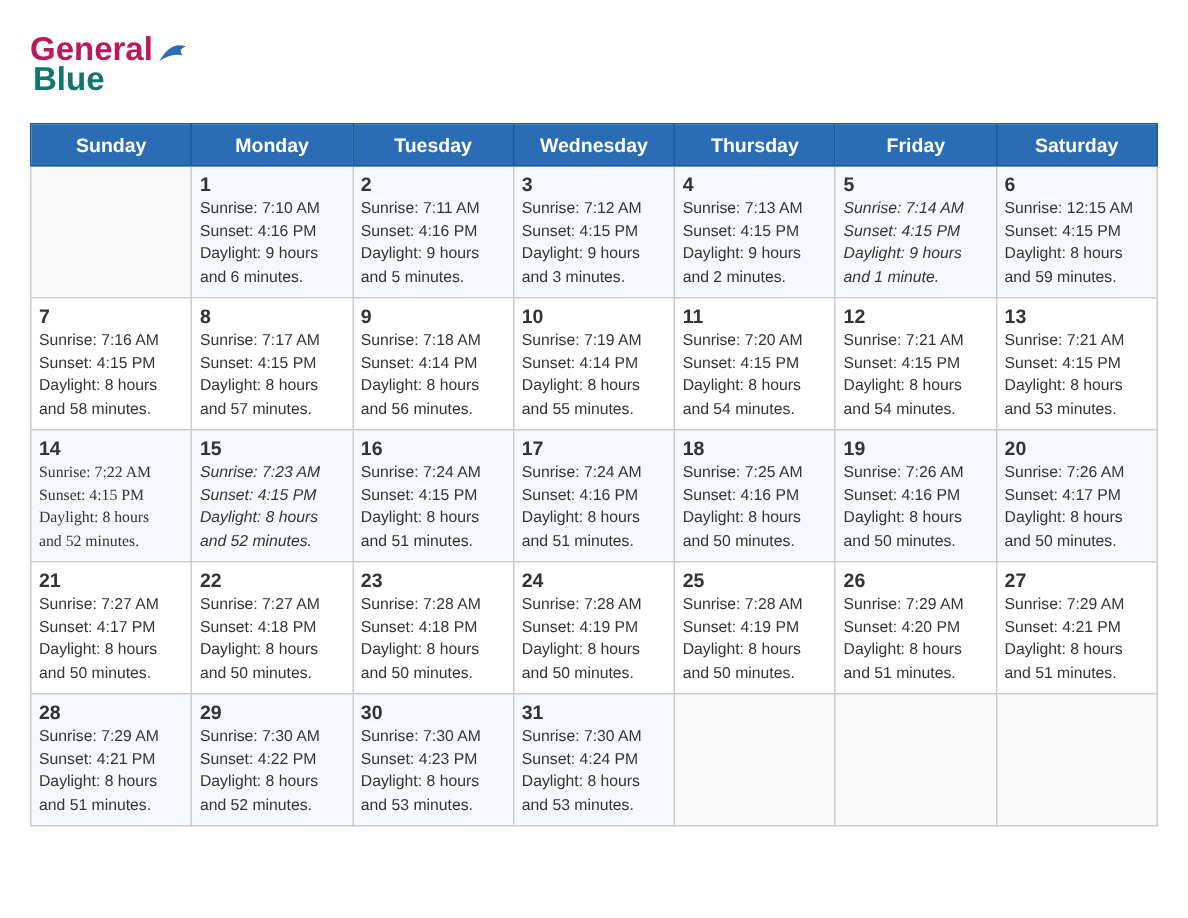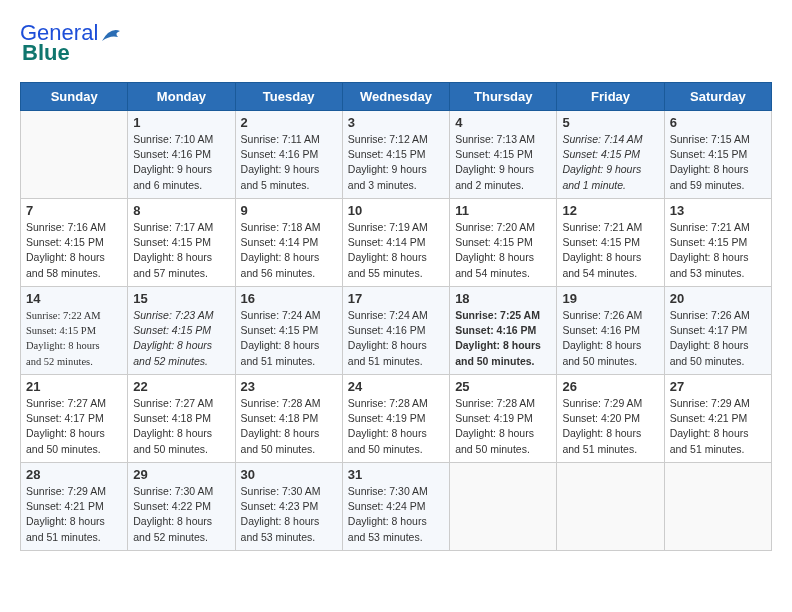--- a/index.html
+++ b/index.html
@@ -76,21 +76,21 @@
     .empty-cell {
       background: #f9f9f9 !important;
     }
   </style>
 </head>
 <body>
 
 <div class="header">
   <div class="logo">
     <div style="display:flex;align-items:center;">
-      <span style="font-size:22px;font-weight:normal;color:#1d4ed8;">General</span>
+      <span style="font-size:22px;font-weight:bold;color:#be185d;">General</span>
       <svg width="28" height="20" viewBox="0 0 28 20" style="margin-left:2px;">
         <path d="M2 18 Q10 4 20 8 Q14 10 18 14 Q10 12 2 18Z" fill="#2a6db5"></path>
       </svg>
     </div>
     <div style="font-size:22px;font-weight:bold;color:#0f766e;margin-top:-6px;padding-left:2px;">Blue</div>
   </div>
   <div class="title-block">
     <div class="month-title"></div>
     <div class="location"></div>
   </div>
@@ -141,21 +141,21 @@
         </td>
         <td>
           <span class="day-num">5</span>
           <div class="cell-info" style="white-space: pre-line; font-style: italic;">Sunrise: 7:14 AM
 Sunset: 4:15 PM
 Daylight: 9 hours
 and 1 minute.</div>
         </td>
         <td>
           <span class="day-num">6</span>
-          <div class="cell-info" style="white-space: pre-line;">Sunrise: 7:15 AM
+          <div class="cell-info" style="white-space: pre-line;">Sunrise: 12:15 AM
 Sunset: 4:15 PM
 Daylight: 8 hours
 and 59 minutes.</div>
         </td>
       </tr>
       <tr>
         <td>
           <span class="day-num">7</span>
           <div class="cell-info" style="white-space: pre-line;">Sunrise: 7:16 AM
 Sunset: 4:15 PM
@@ -229,21 +229,21 @@
         </td>
         <td>
           <span class="day-num">17</span>
           <div class="cell-info" style="white-space: pre-line;">Sunrise: 7:24 AM
 Sunset: 4:16 PM
 Daylight: 8 hours
 and 51 minutes.</div>
         </td>
         <td>
           <span class="day-num">18</span>
-          <div class="cell-info" style="white-space: pre-line; font-weight: bold;">Sunrise: 7:25 AM
+          <div class="cell-info" style="white-space: pre-line;">Sunrise: 7:25 AM
 Sunset: 4:16 PM
 Daylight: 8 hours
 and 50 minutes.</div>
         </td>
         <td>
           <span class="day-num">19</span>
           <div class="cell-info" style="white-space: pre-line;">Sunrise: 7:26 AM
 Sunset: 4:16 PM
 Daylight: 8 hours
 and 50 minutes.</div>

